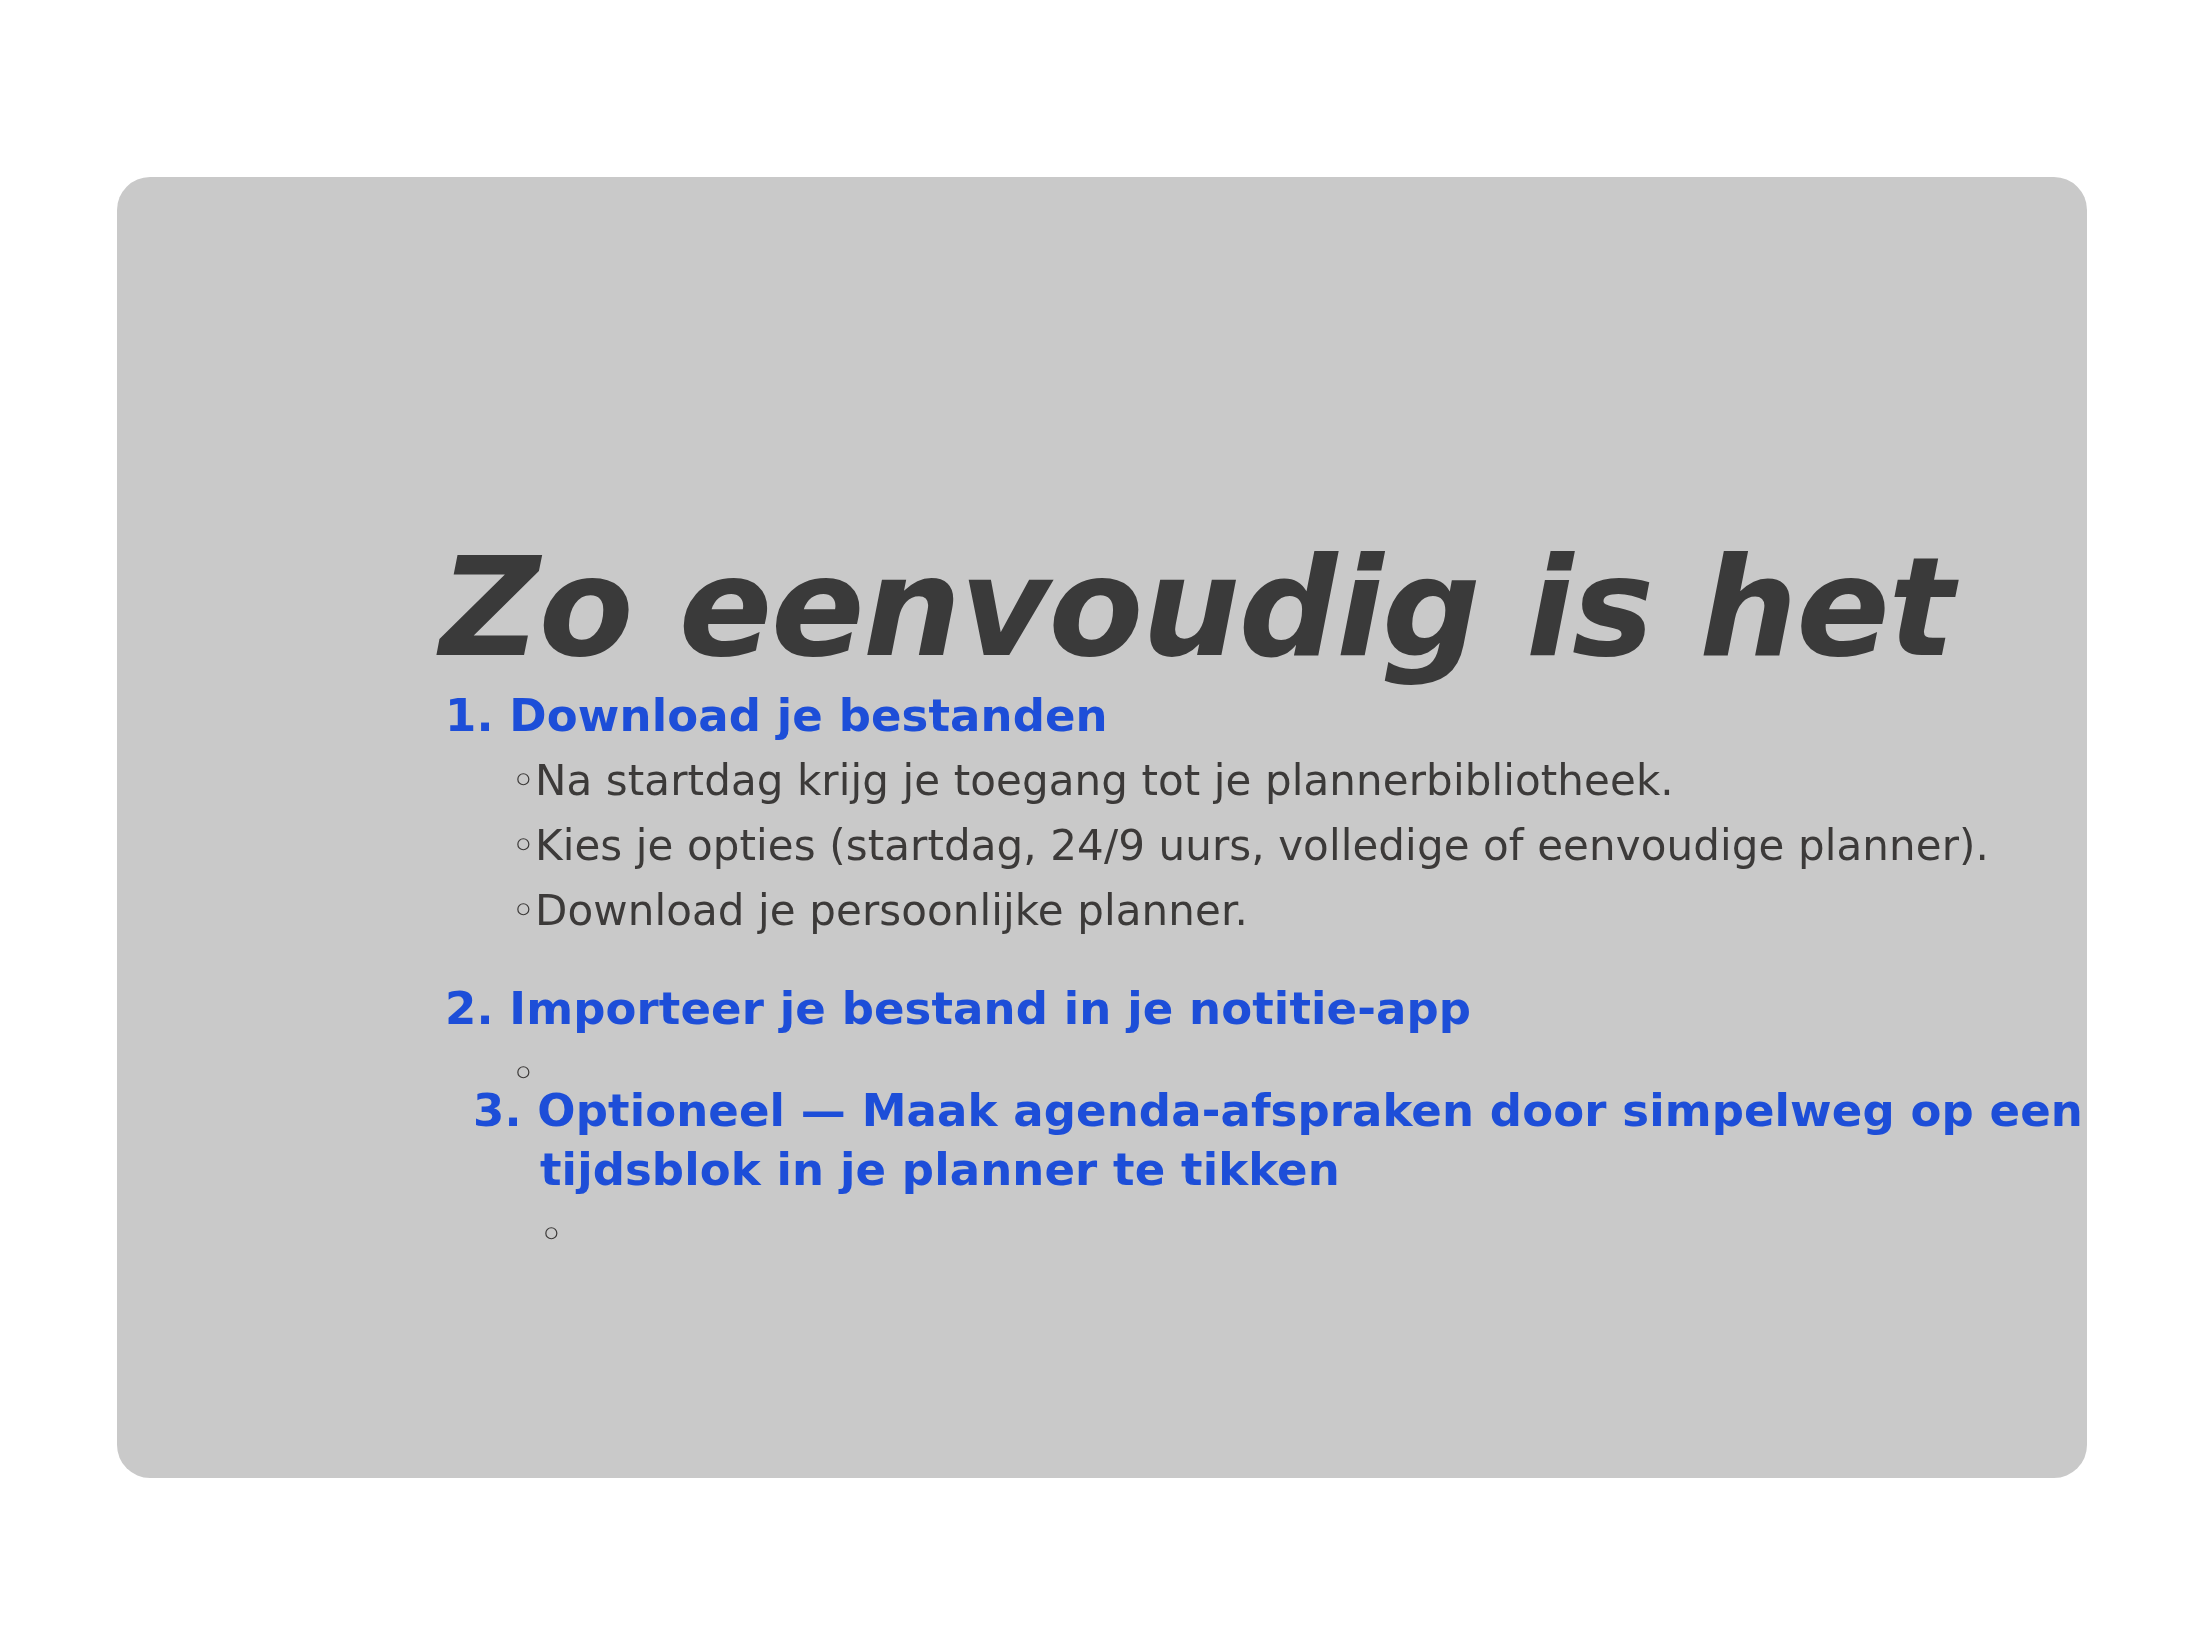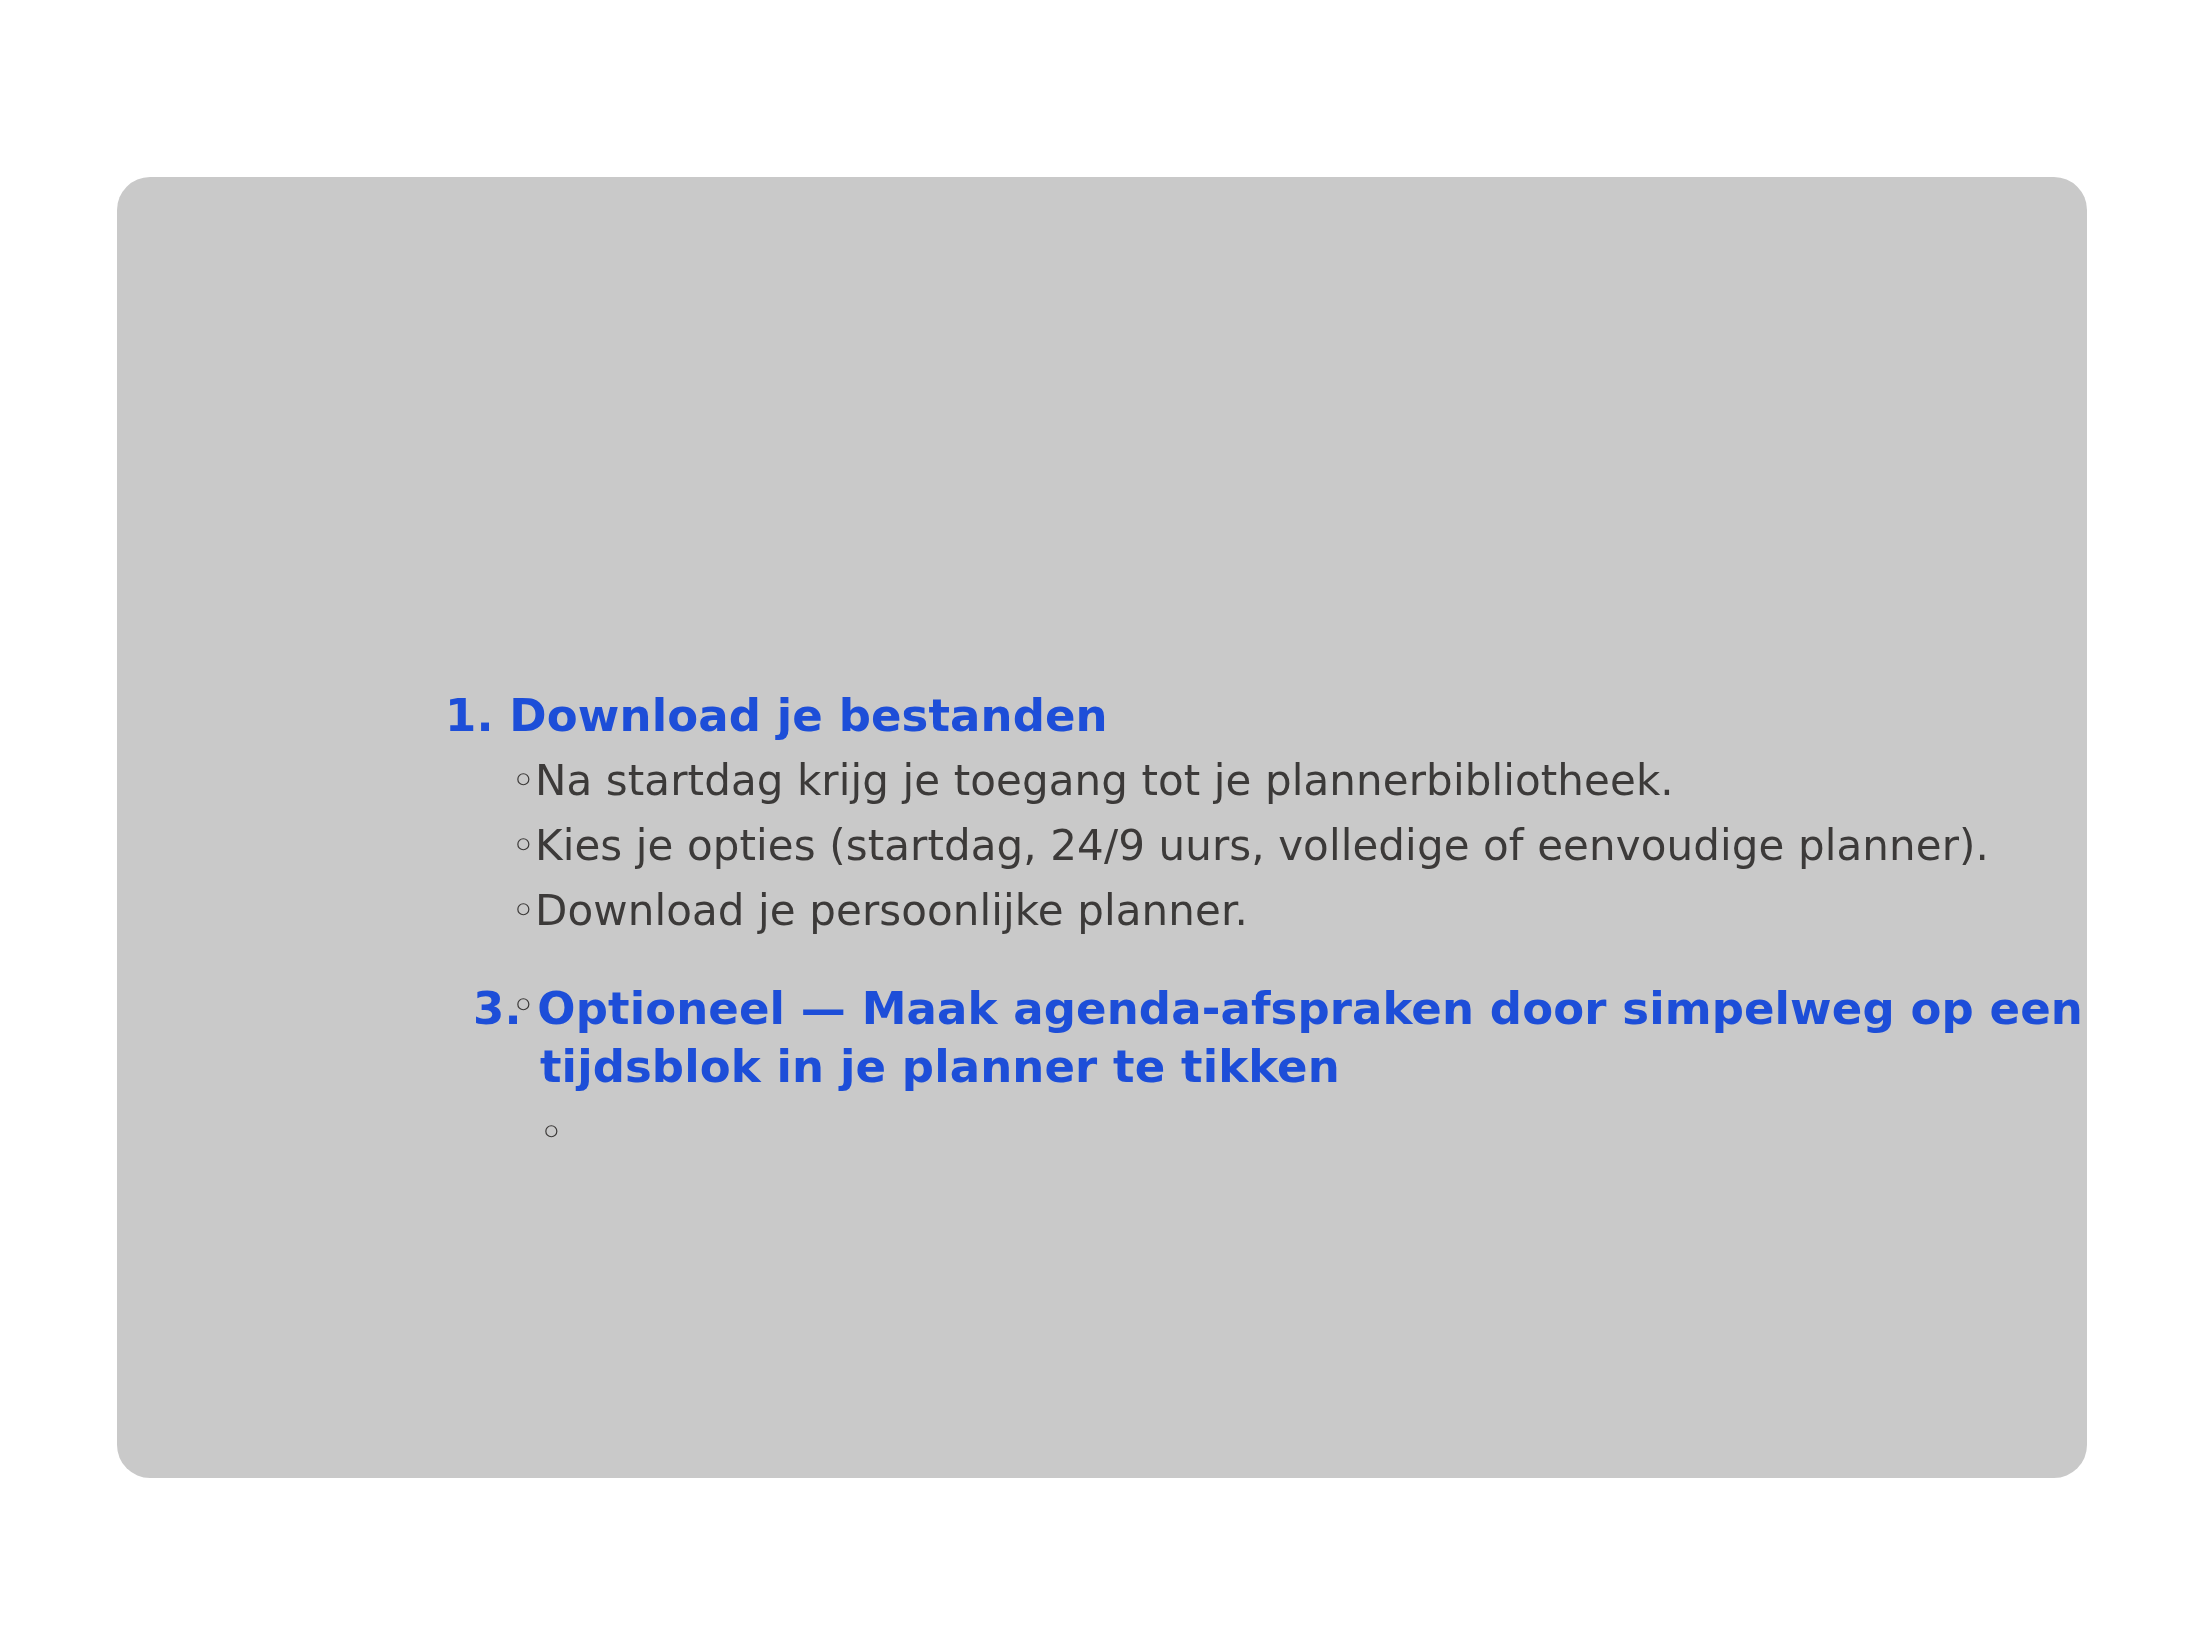--- a/index.html
+++ b/index.html
@@ -106,20 +106,21 @@
   .step-gap-1 { margin-bottom: 44px; }
   .step-gap-2 { margin-bottom: 44px; }
 </style>
 </head>
 <body>
 
 <div class="slide">
 
   <div class="card">
 
+    <h1 class="title">Zo eenvoudig is het</h1>
 
     <div class="steps">
 
       <div class="step step-gap-1">
         <div class="step-heading">1. Download je bestanden</div>
         <ul class="bullets">
           <li class="bullet">
             <span class="bullet-marker">◦</span>
             <span>Na startdag krijg je toegang tot je plannerbibliotheek.</span>
           </li>
@@ -128,20 +129,21 @@
             <span>Kies je opties (startdag, 24/9 uurs, volledige of eenvoudige planner).</span>
           </li>
           <li class="bullet">
             <span class="bullet-marker">◦</span>
             <span>Download je persoonlijke planner.</span>
           </li>
         </ul>
       </div>
 
       <div class="step step-gap-2">
+        <div class="step-heading">2. Importeer je bestand in je notitie-app</div>
         <ul class="bullets">
           <li class="bullet">
             <span class="bullet-marker">◦</span>
           </li>
         </ul>
       </div>
 
       <div class="step">
         <div class="step-heading">3. Optioneel — Maak agenda-afspraken door simpelweg op een tijdsblok in je planner te tikken</div>
         <ul class="bullets">

